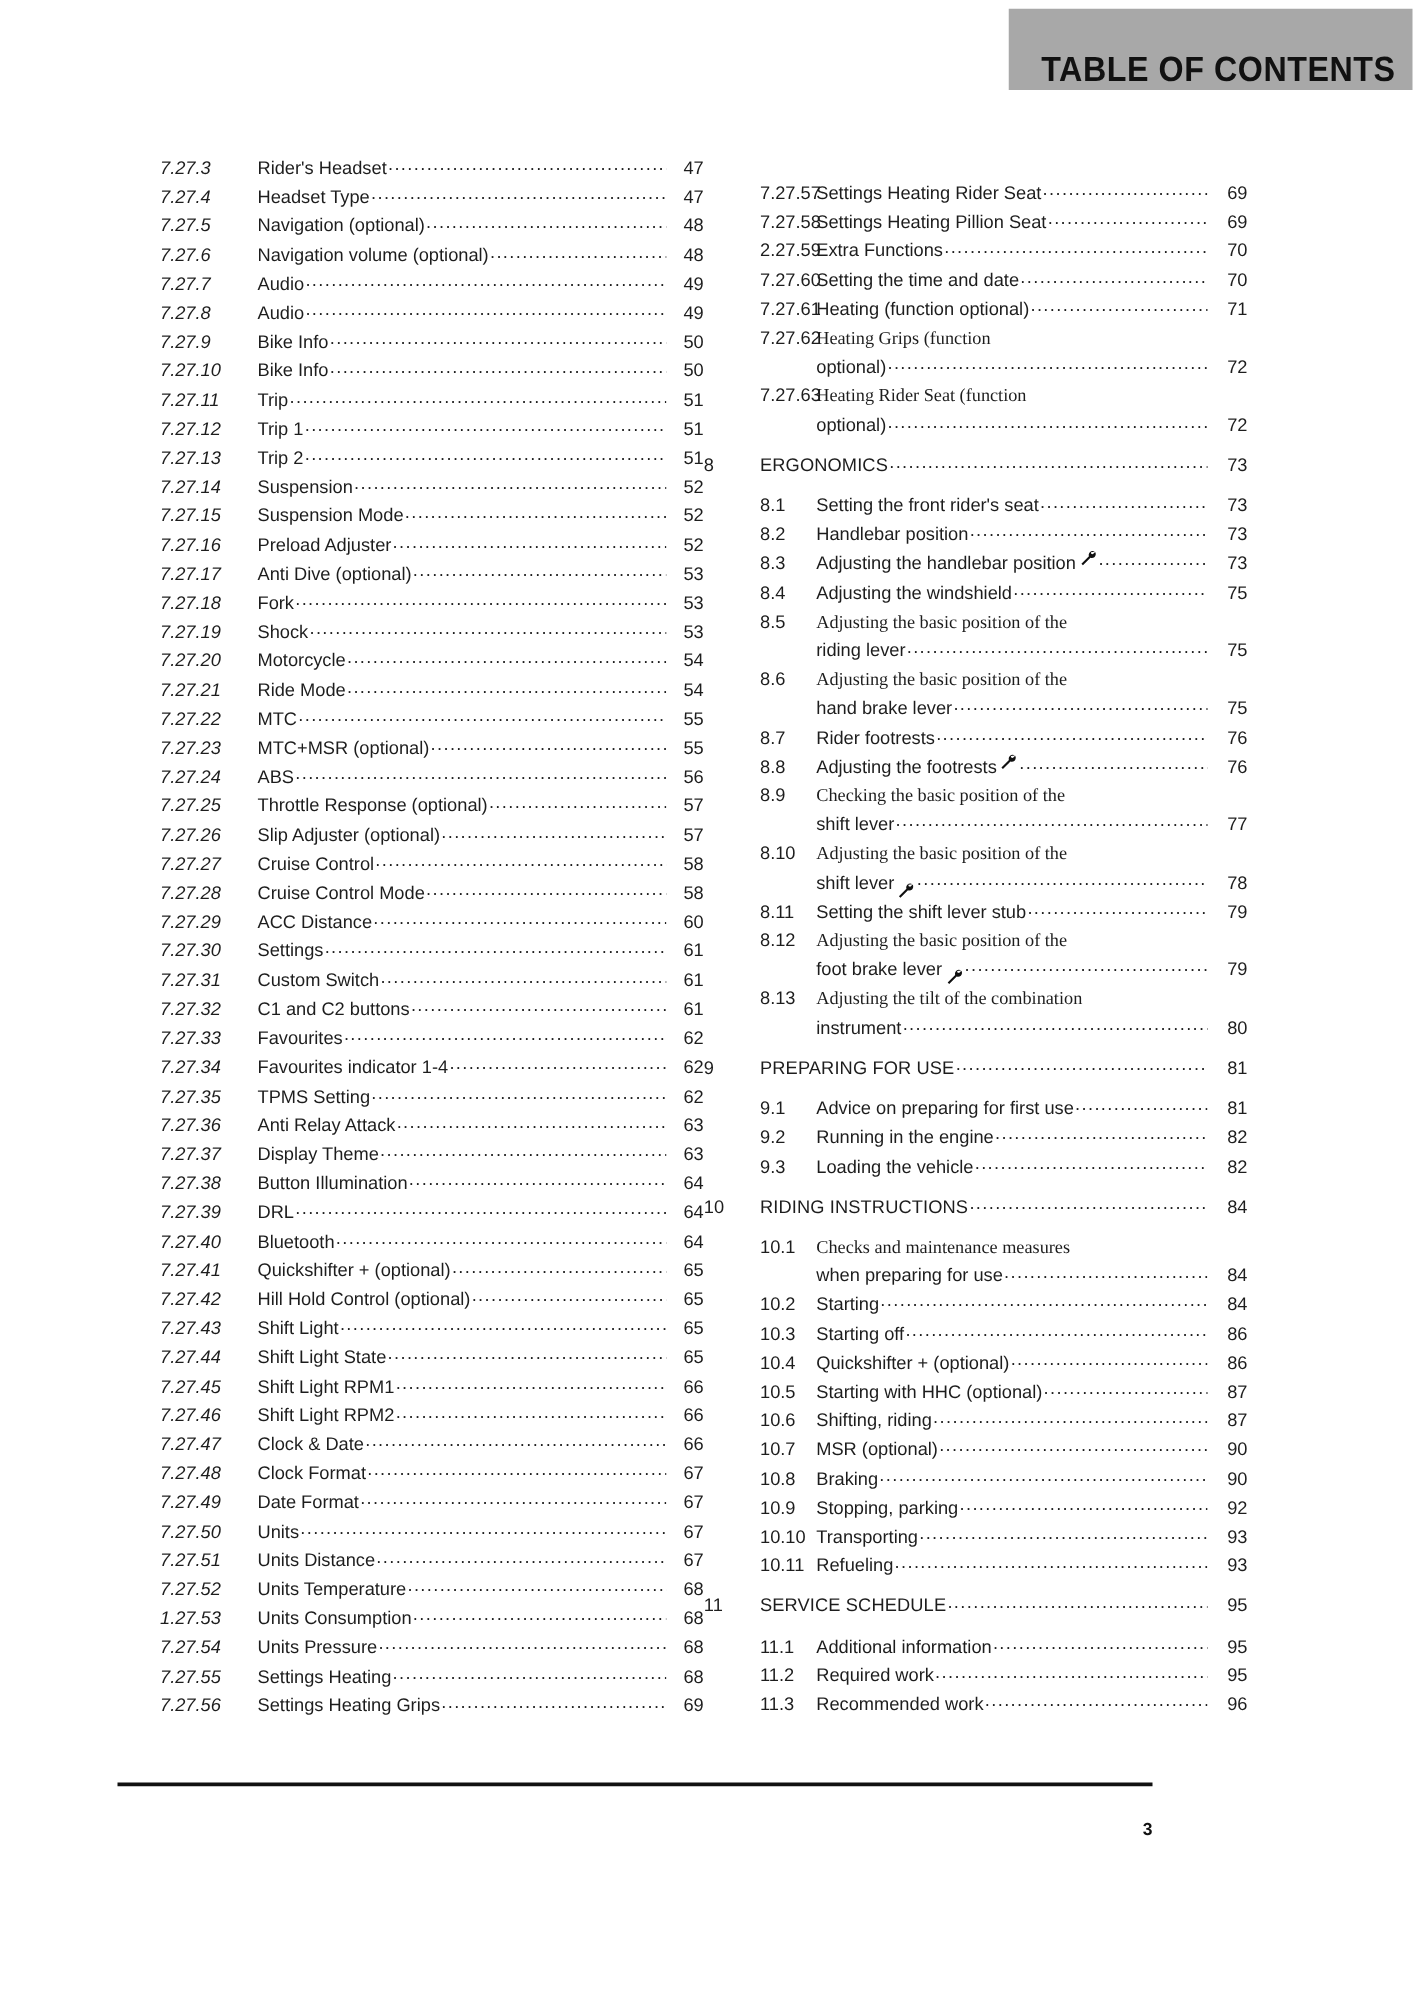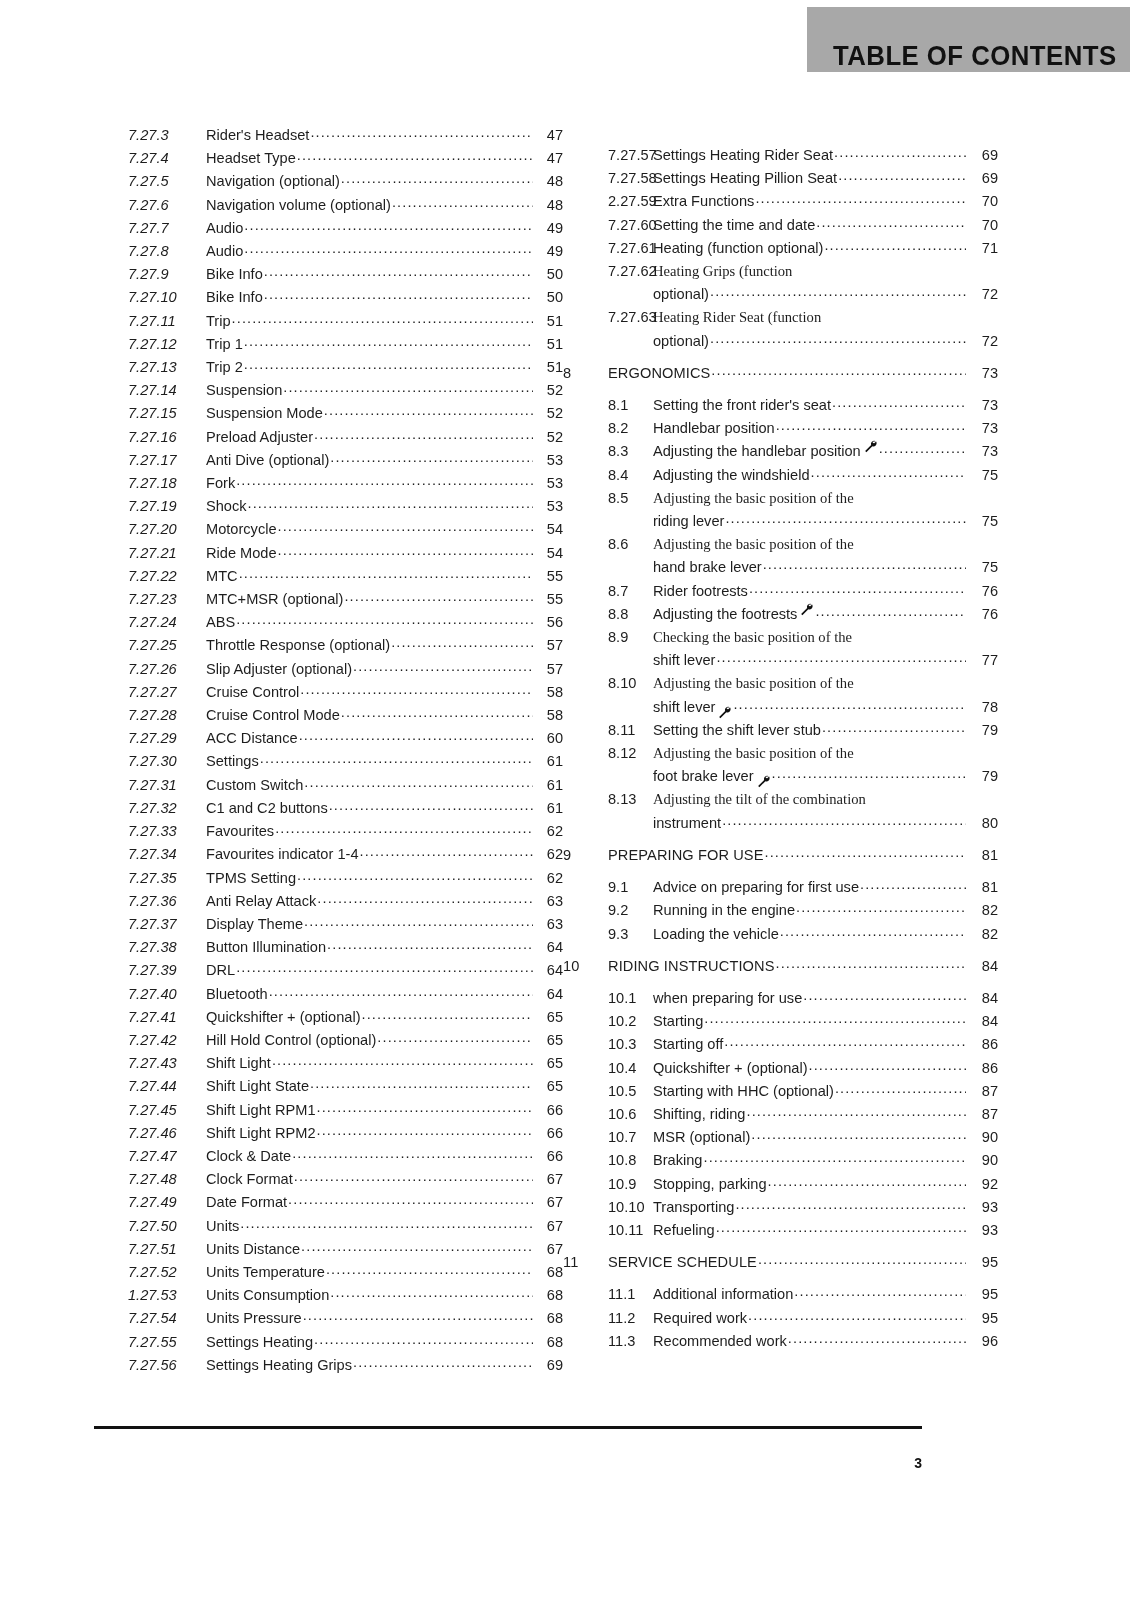--- a/index.html
+++ b/index.html
@@ -855,20 +855,21 @@
         <span class="num num-chapter">10</span>
         <span class="entry">
           <span class="label">RIDING INSTRUCTIONS</span>
           <span class="leader"></span>
           <span class="page">84</span>
         </span>
       </div>
       <div class="row wrap">
         <span class="num num-sub">10.1</span>
         <span class="entry">
+          <span class="label-line1">Checks and maintenance measures</span>
           <span class="line2">
             <span class="label">when preparing for use</span>
             <span class="leader"></span>
             <span class="page">84</span>
           </span>
         </span>
       </div>
       <div class="row">
         <span class="num num-sub">10.2</span>
         <span class="entry">

